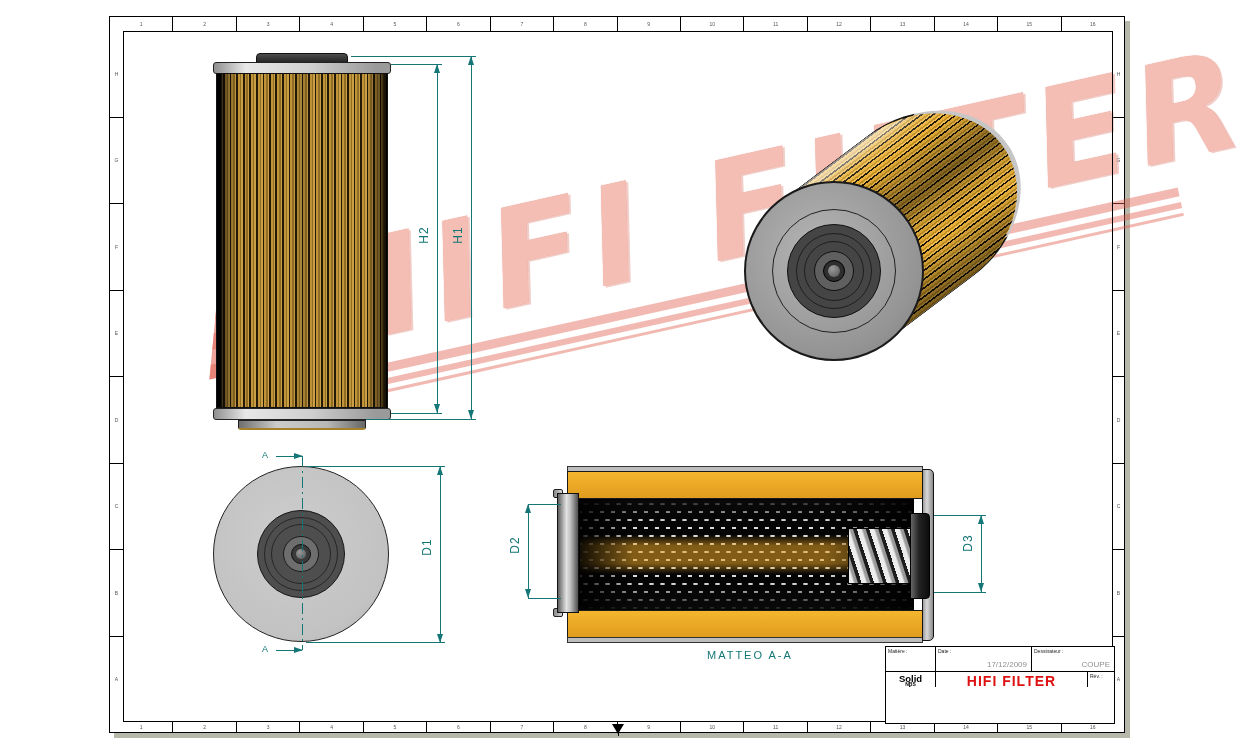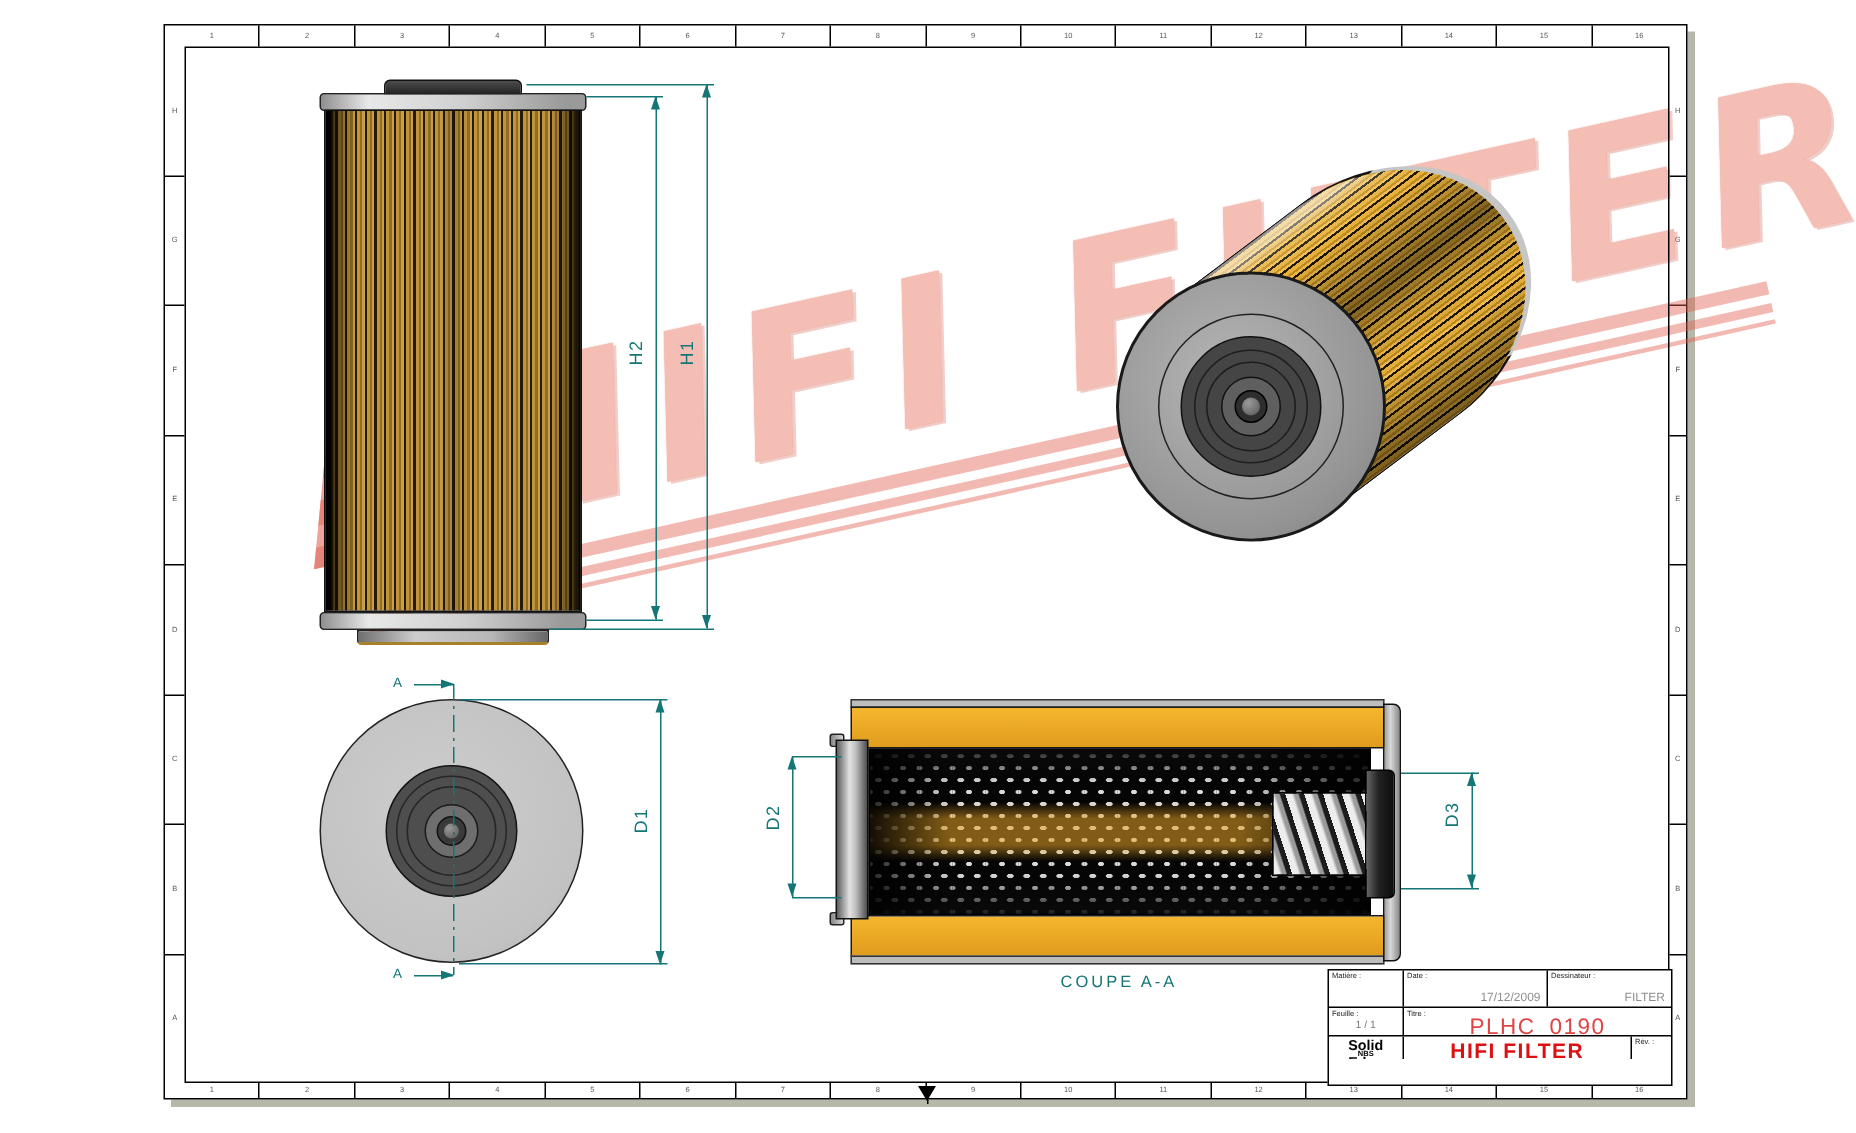--- a/index.html
+++ b/index.html
@@ -262,45 +262,35 @@
       <div class="ext" style="left:10px;top:38px;width:33px;"></div>
       <div class="ext" style="left:10px;top:132px;width:33px;"></div>
       <div class="dimv" style="left:10px;top:38px;height:94px;"></div>
       <div class="dim-label" style="left:-18px;top:72px;">D2</div>
 
       <div class="ext" style="left:416px;top:49px;width:52px;"></div>
       <div class="ext" style="left:416px;top:126px;width:52px;"></div>
       <div class="dimv" style="left:463px;top:49px;height:77px;"></div>
       <div class="dim-label" style="left:435px;top:70px;">D3</div>
 
-      <div class="coupe" style="left:189px;top:183px;">COUPE A-A</div>
+      <div class="coupe" style="left:189px;top:183px;">MATTEO A-A</div>
     </div>
 
     <div class="tblock">
       <div class="trow" style="height:24px;">
         <div class="tcell" style="width:49px;">
           <span class="tlabel">Matière :</span>
         </div>
         <div class="tcell" style="width:96px;">
           <span class="tlabel">Date :</span>
           <span class="tval-gray">17/12/2009</span>
         </div>
         <div class="tcell" style="flex:1;">
           <span class="tlabel">Dessinateur :</span>
-          <span class="tval-gray">FILTER</span>
-        </div>
-      </div>
-      <div class="trow" style="height:19px;">
-        <div class="tcell" style="width:49px;">
-          <span class="tlabel">Feuille :</span>
-          <span class="tval-center t-sheet">1 / 1</span>
-        </div>
-        <div class="tcell" style="flex:1;">
-          <span class="tlabel">Titre :</span>
-          <span class="tval-center t-title">PLHC_0190</span>
+          <span class="tval-gray">COUPE</span>
         </div>
       </div>
       <div class="trow" style="height:16px;">
         <div class="tcell" style="width:49px;">
           <span class="tval-center t-app">Solid Edge</span>
           <span class="tval-center t-appsub">NBS</span>
         </div>
         <div class="tcell" style="width:152px;">
           <span class="tval-center t-company">HIFI FILTER</span>
         </div>

